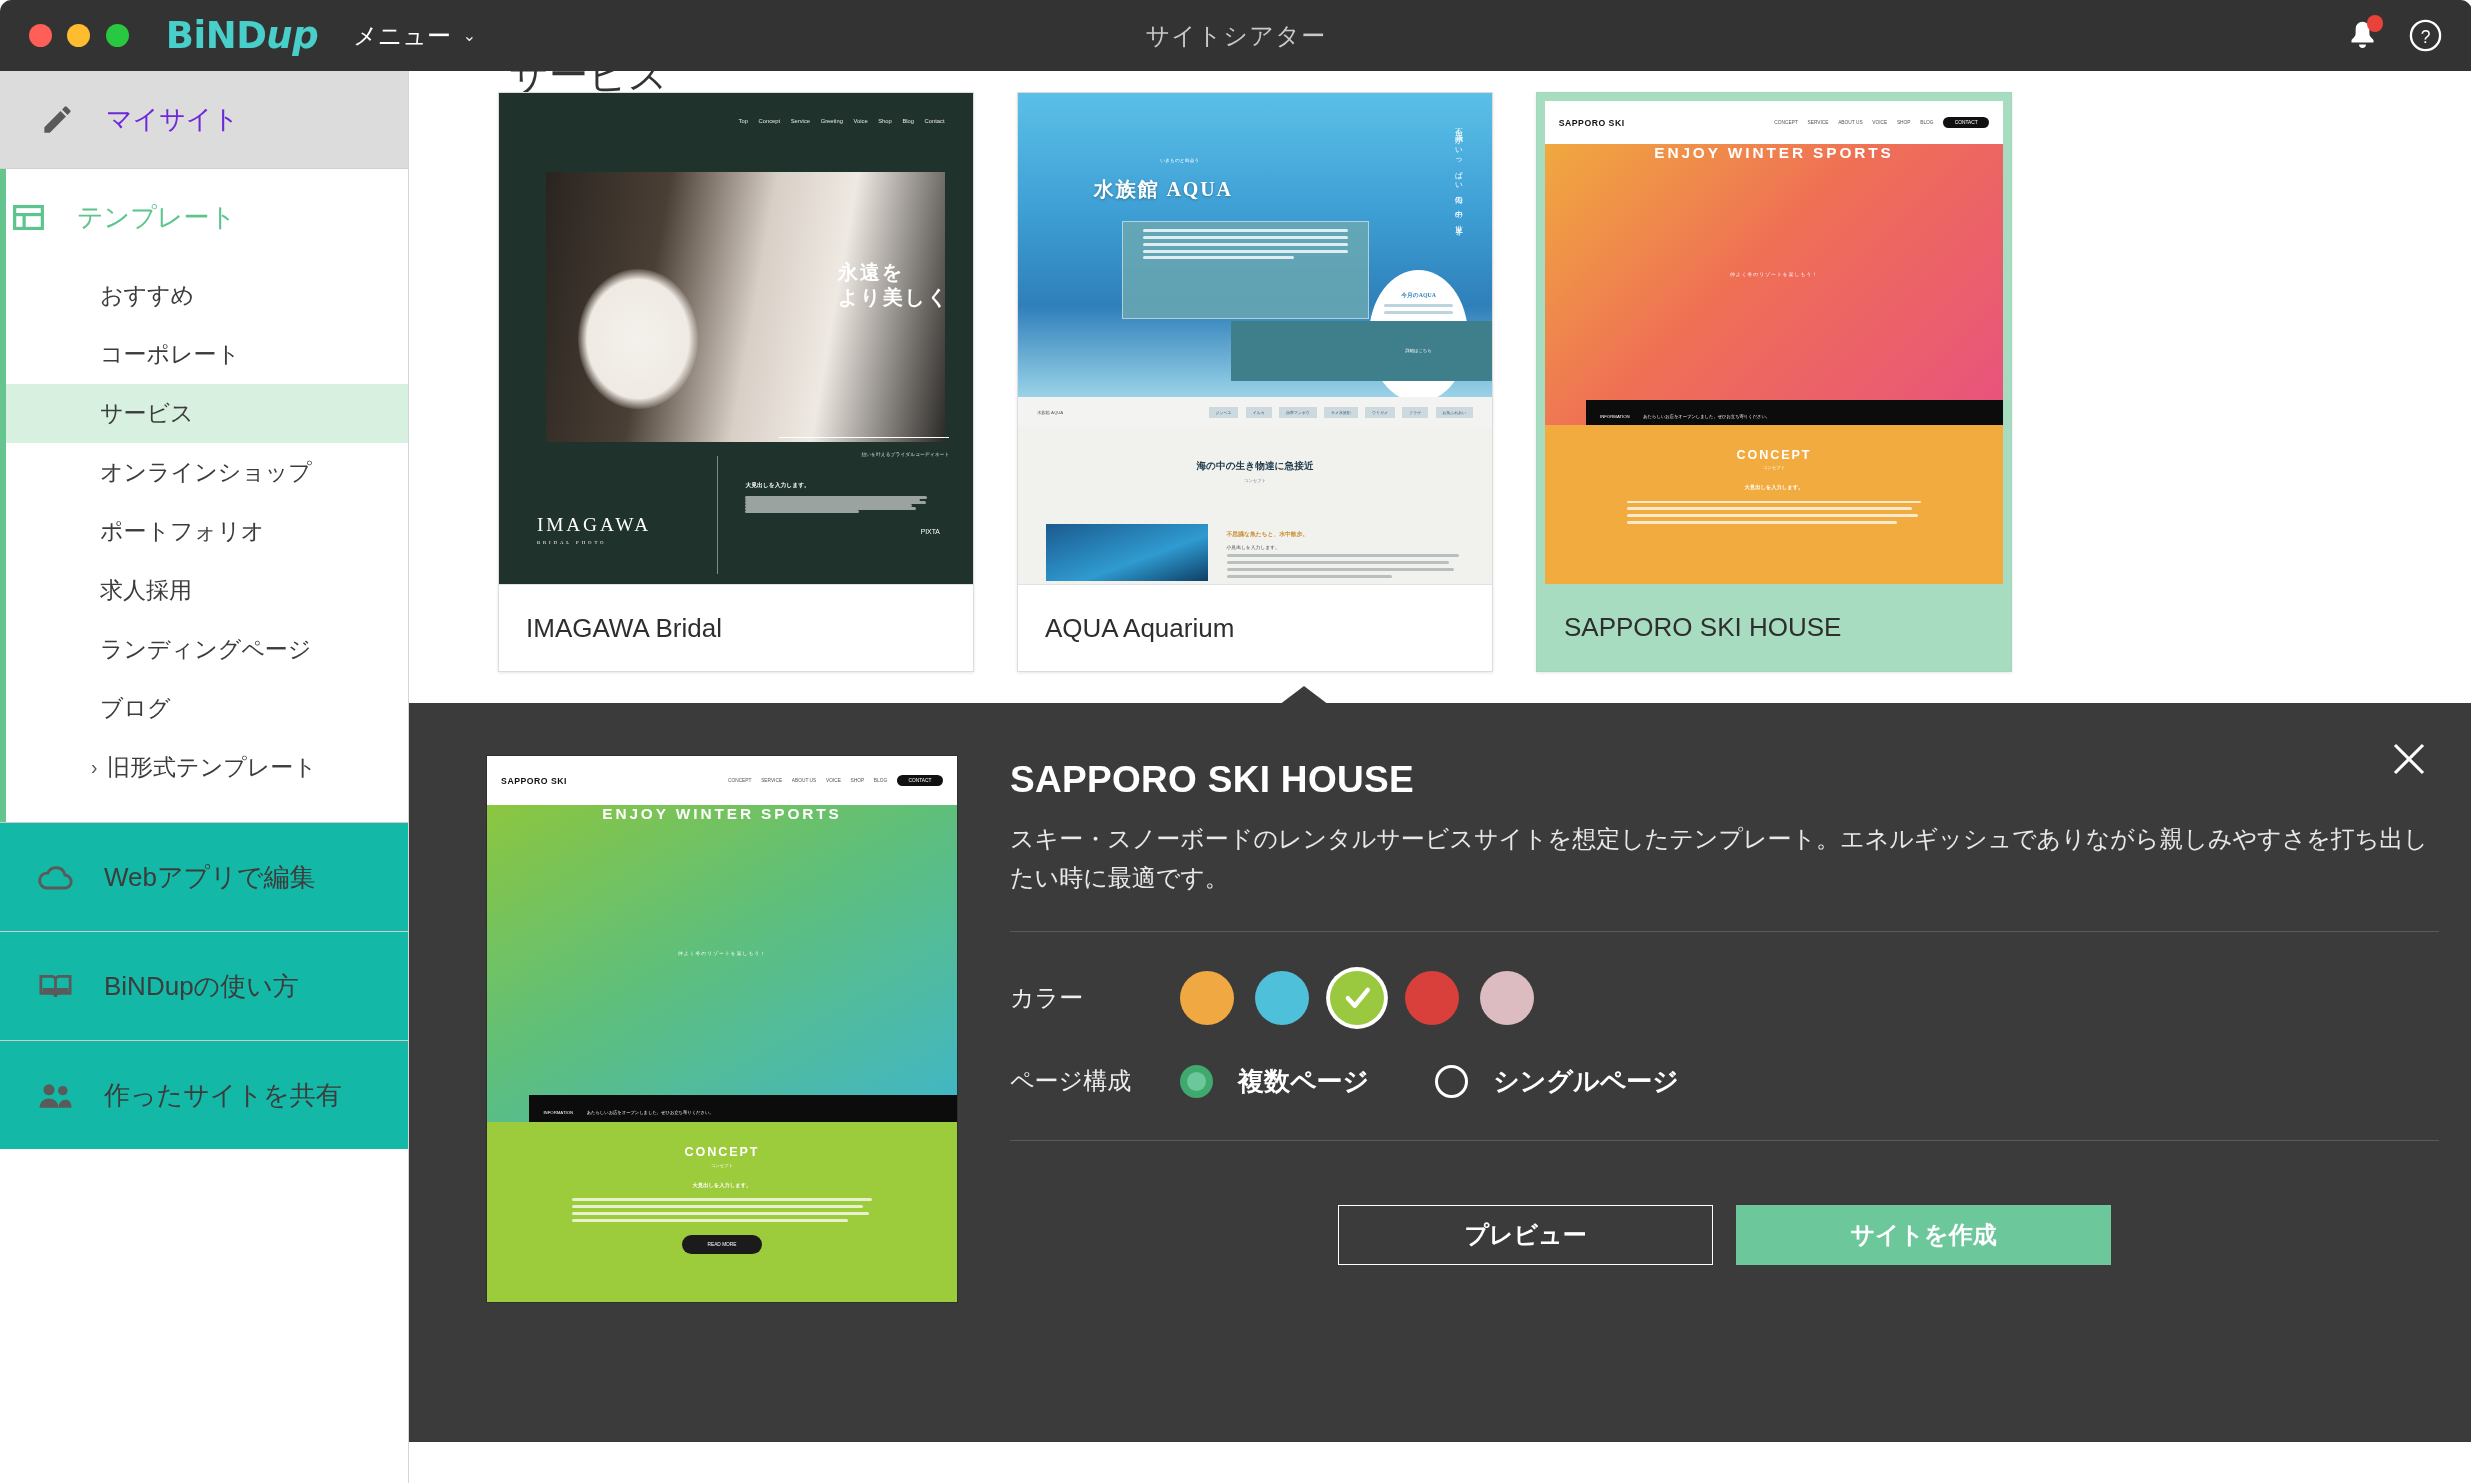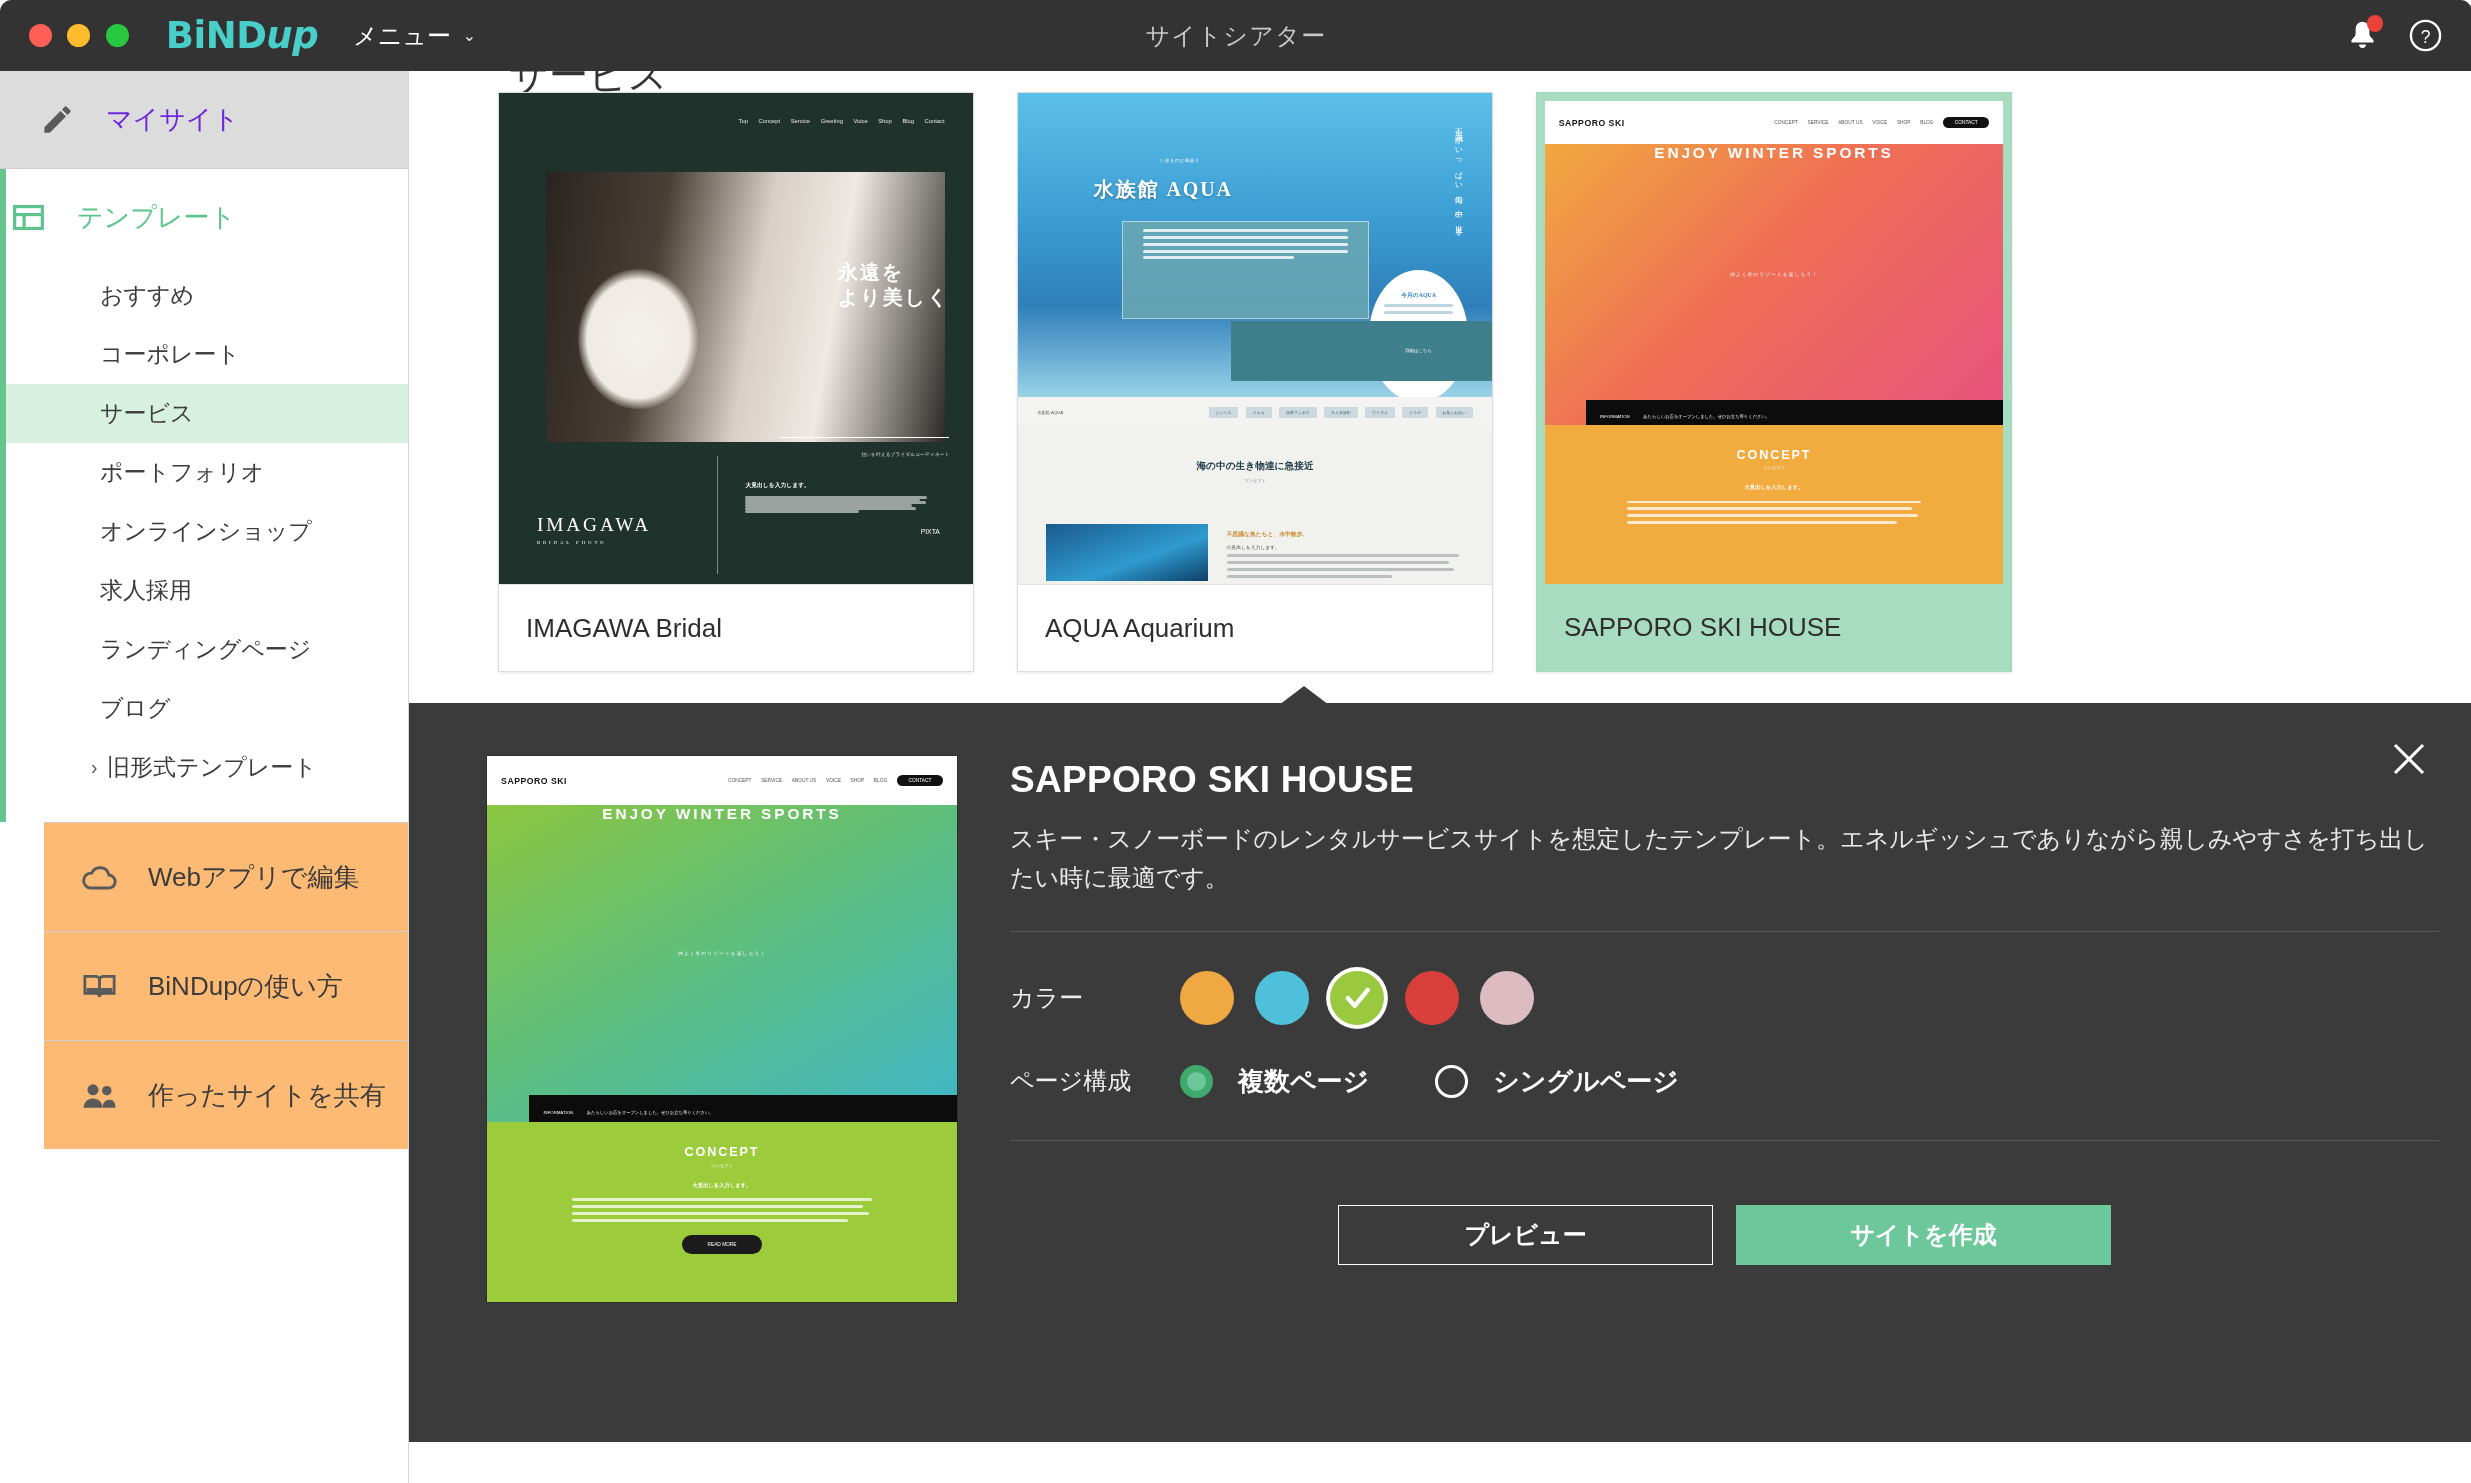--- a/index.html
+++ b/index.html
@@ -64,23 +64,23 @@
   }
   .tpl-head .lbl { font-size: 26px; color: #5ec48d; }
   .sub-item {
     height: 59px; display: flex; align-items: center; padding-left: 94px;
     font-size: 23px; color: #3c3c3c; cursor: pointer;
   }
   .sub-item.active { background: #d7f0e0; }
   .sub-item.legacy { padding-left: 85px; }
   .chev { margin-right: 9.7px; font-size: 19.3px; color:#555; }
   .side-foot-item {
-    height: 109px; background: #fdba74; display: flex; align-items: center;
+    height: 109px; background: #14b8a6; display: flex; align-items: center;
     padding-left: 33px; gap: 27px; font-size: 26px; color: #3c3c3c;
-    cursor: pointer; border-top: 1px solid #cdcdcd; margin-left: 44px;
+    cursor: pointer; border-top: 1px solid #cdcdcd;
   }
   .ico { width: 44px; display: flex; justify-content: center; align-items: center; }
 
   
   .content {
     position: absolute; left: 409px; top: 71px; width: 2062px; height: 1412px;
     background: #ffffff; overflow: hidden;
   }
   .page-heading {
     position: absolute; left: 100px; top: -23px; font-size: 39px; color: #333;
@@ -338,24 +338,24 @@
       <div class="sub-item">
         <span>おすすめ</span>
       </div>
       <div class="sub-item">
         <span>コーポレート</span>
       </div>
       <div class="sub-item active">
         <span>サービス</span>
       </div>
       <div class="sub-item">
+        <span>オンラインショップ</span>
+      </div>
+      <div class="sub-item">
         <span>ポートフォリオ</span>
-      </div>
-      <div class="sub-item">
-        <span>オンラインショップ</span>
       </div>
       <div class="sub-item">
         <span>求人採用</span>
       </div>
       <div class="sub-item">
         <span>ランディングページ</span>
       </div>
       <div class="sub-item">
         <span>ブログ</span>
       </div>

